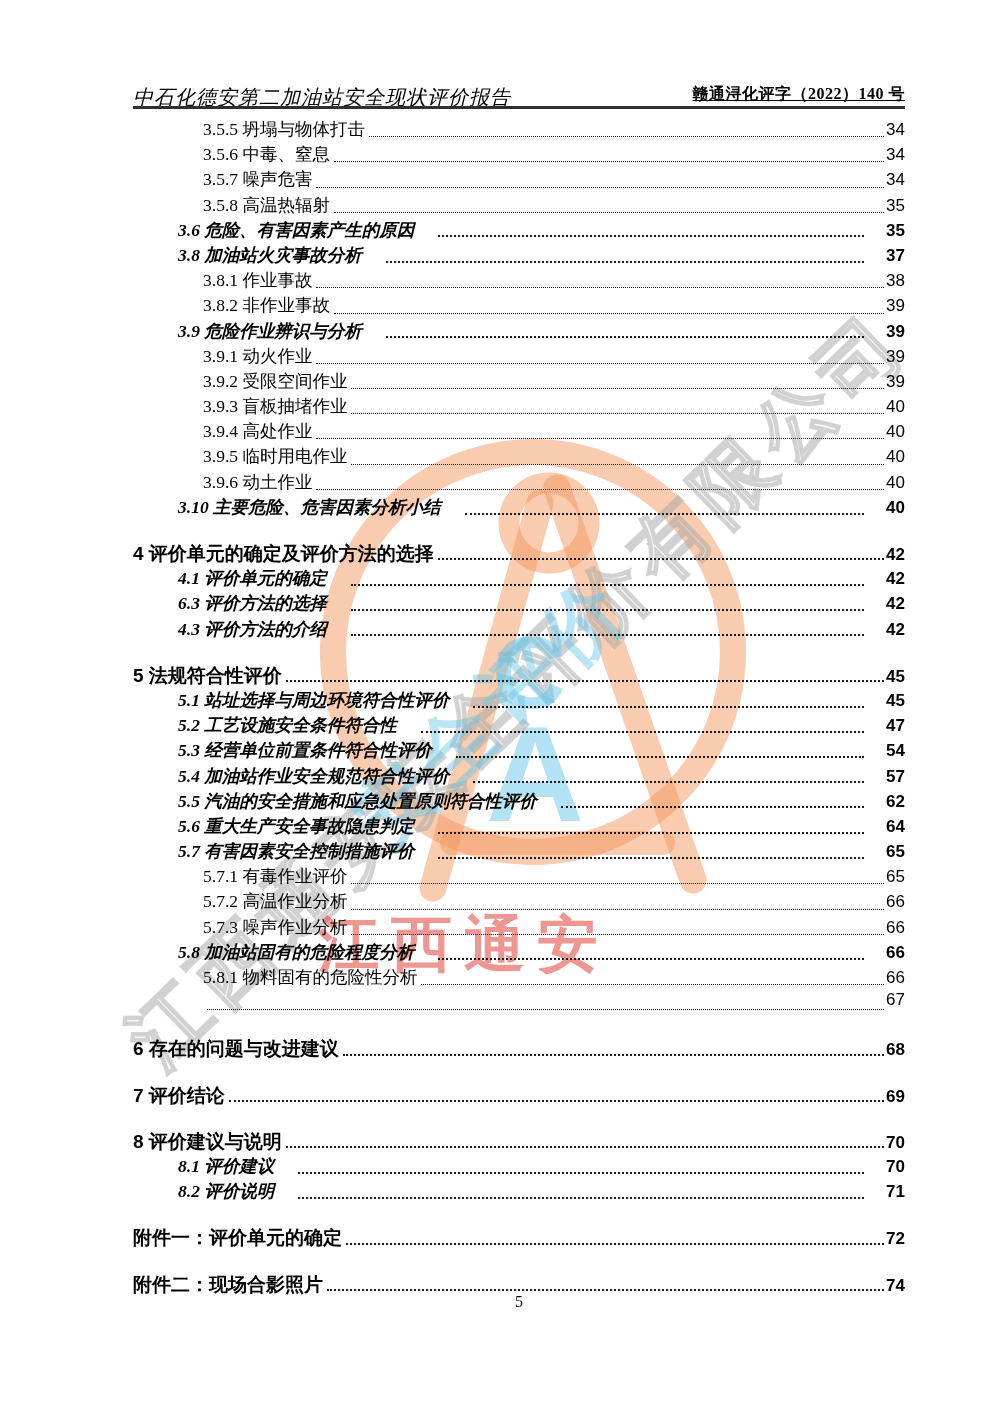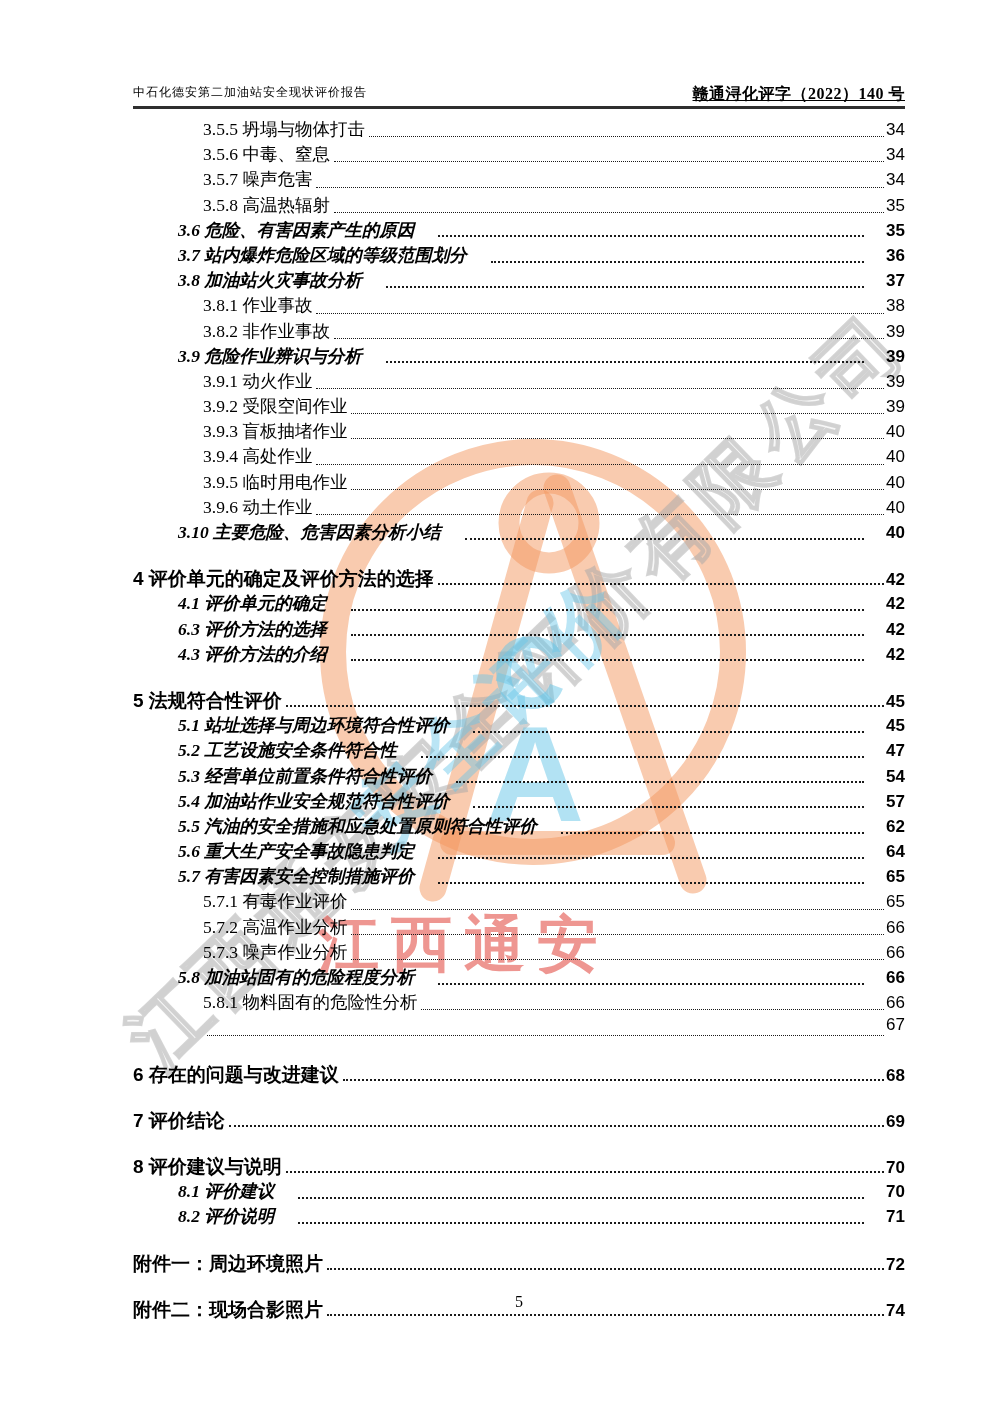--- a/index.html
+++ b/index.html
@@ -31,21 +31,21 @@
   .wm-red{
     left:318px;top:904px;white-space:nowrap;
     font-family:"Liberation Serif",serif;font-weight:700;
     font-size:61px;letter-spacing:12px;
     color:rgba(224,64,54,0.55);
   }
   
   .content{position:absolute;inset:0;z-index:1;}
   .hdr-left{
     position:absolute;left:133px;top:84px;
-    font-size:12px;font-family:"Liberation Serif",serif;letter-spacing:1px;
+    font-size:20px;font-family:"Liberation Serif",serif;letter-spacing:1px;font-style:italic;
   }
   .hdr-right{
     position:absolute;right:87px;top:84px;
     font-size:16px;font-weight:600;font-family:"Liberation Serif",serif;letter-spacing:.5px;text-decoration:underline;
   }
   .hdr-rule{
     position:absolute;left:133px;right:87px;top:106px;height:2.5px;background:#2f2f2f;
   }
   .toc{position:absolute;left:133px;right:87px;top:117px;}
   .toc-row{display:flex;align-items:baseline;height:25.2px;}
@@ -114,25 +114,20 @@
           <span class="lbl">3.5.8 高温热辐射</span>
           <span class="dots"></span>
           <span class="pg">35</span>
         </div>
         <div class="toc-row lvl2">
           <span class="lbl">3.6 危险、有害因素产生的原因</span>
           <span class="dots"></span>
           <span class="pg">35</span>
         </div>
         <div class="toc-row lvl2">
-          <span class="lbl">3.7 站内爆炸危险区域的等级范围划分</span>
-          <span class="dots"></span>
-          <span class="pg">36</span>
-        </div>
-        <div class="toc-row lvl2">
           <span class="lbl">3.8 加油站火灾事故分析</span>
           <span class="dots"></span>
           <span class="pg">37</span>
         </div>
         <div class="toc-row lvl3">
           <span class="lbl">3.8.1 作业事故</span>
           <span class="dots"></span>
           <span class="pg">38</span>
         </div>
         <div class="toc-row lvl3">
@@ -288,21 +283,21 @@
           <span class="lbl">8.1 评价建议</span>
           <span class="dots"></span>
           <span class="pg">70</span>
         </div>
         <div class="toc-row lvl2">
           <span class="lbl">8.2 评价说明</span>
           <span class="dots"></span>
           <span class="pg">71</span>
         </div>
         <div class="toc-row lvl1">
-          <span class="lbl">附件一：周边环境照片</span>
+          <span class="lbl">附件一：评价单元的确定</span>
           <span class="dots"></span>
           <span class="pg">72</span>
         </div>
         <div class="toc-row lvl1">
           <span class="lbl">附件二：现场合影照片</span>
           <span class="dots"></span>
           <span class="pg">74</span>
         </div>
       </div>
 

